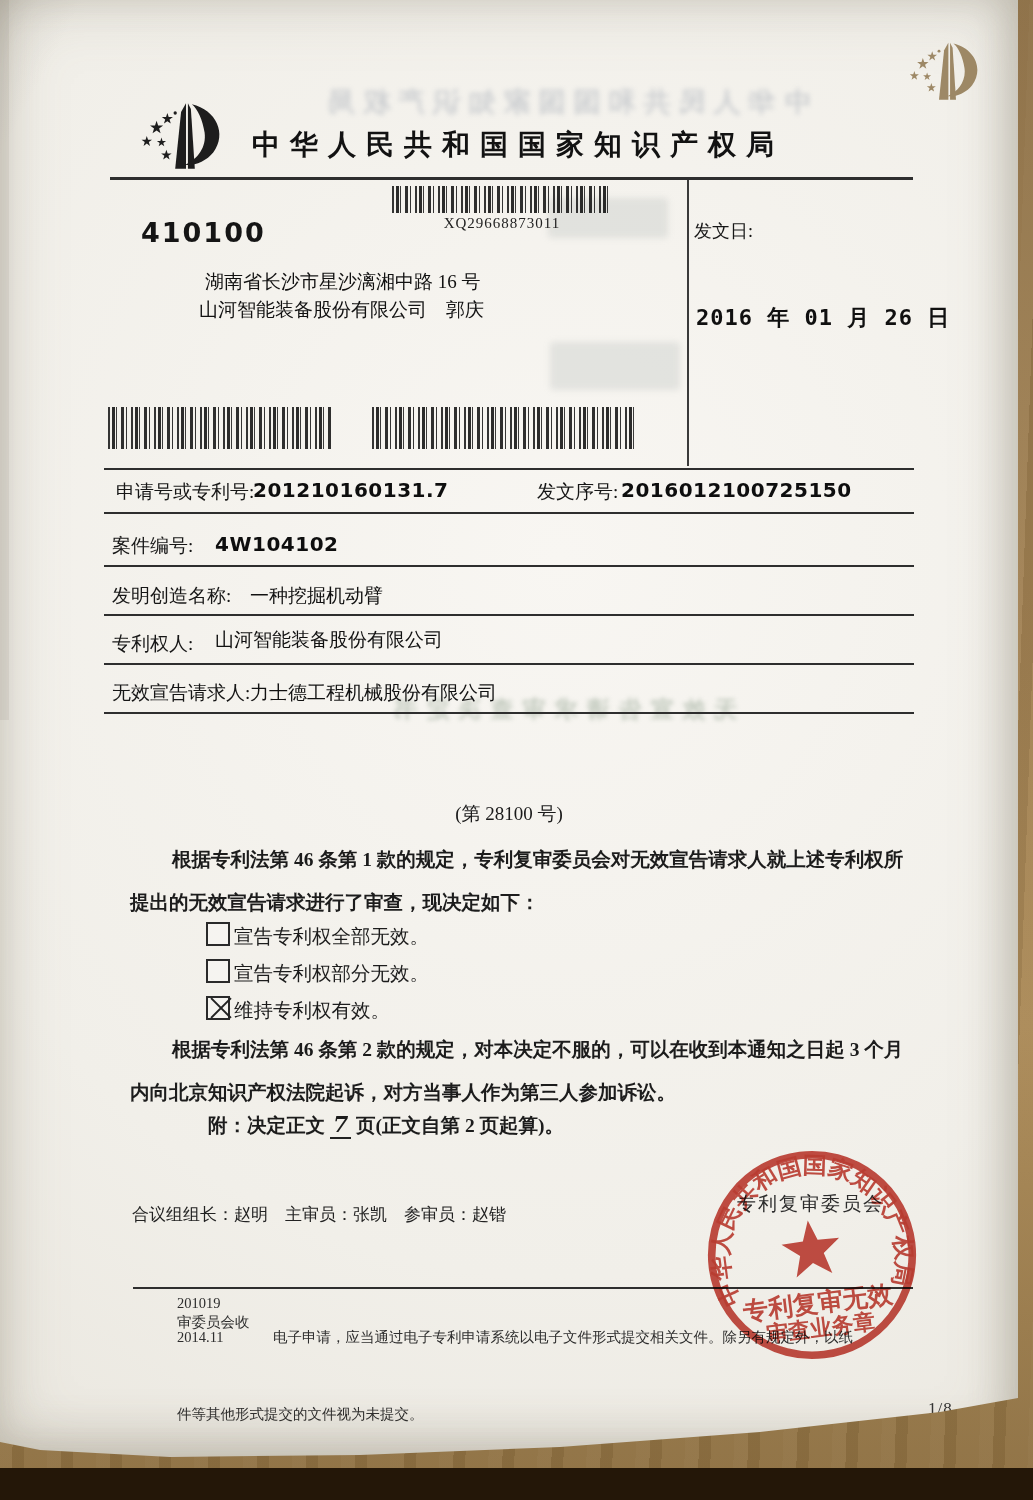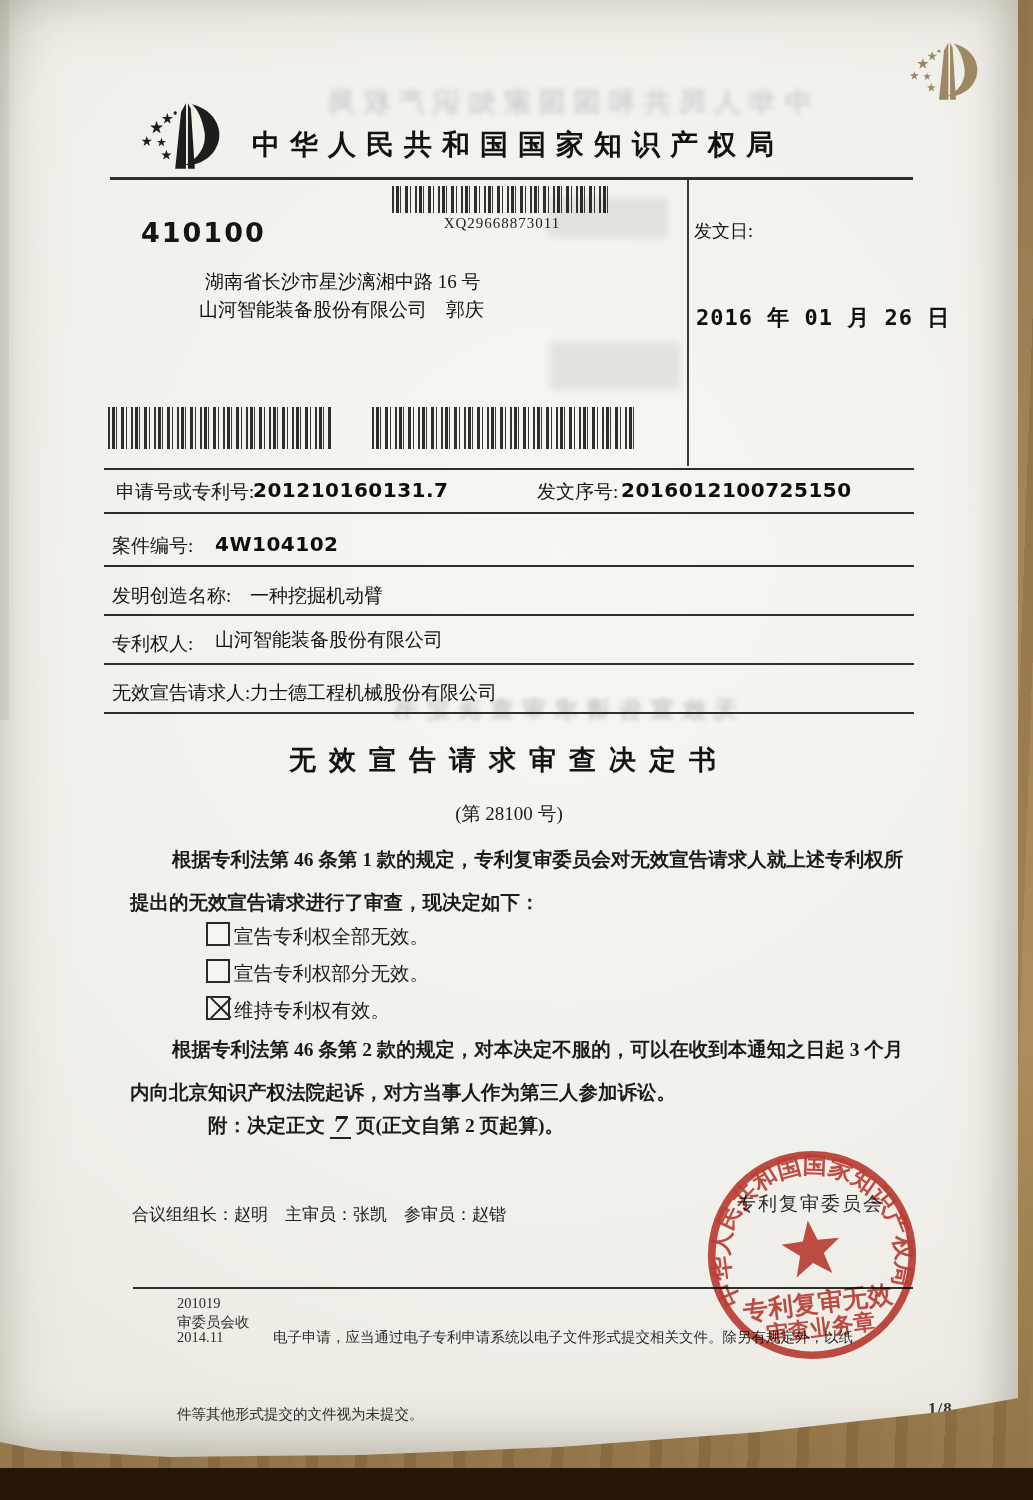--- a/index.html
+++ b/index.html
@@ -37,21 +37,21 @@
   .doc-subtitle{width:1018px;text-align:center;font-size:19px;color:#1a1a1a;}
   .body-text{font-size:19.5px;color:#1c1c1c;font-weight:bold;}
   .checkbox{display:inline-block;position:relative;width:20px;height:20px;border:2px solid #2a2a2a;vertical-align:-3px;background:rgba(255,255,255,.25);}
   .checkbox.checked::before,.checkbox.checked::after{content:"";position:absolute;left:-1px;top:9px;width:28px;height:2px;background:#222;}
   .checkbox.checked::before{transform:rotate(45deg);}
   .checkbox.checked::after{transform:rotate(-45deg);}
   .cblabel{margin-left:4px;font-size:19.5px;color:#1c1c1c;}
   .hand-seven{font-style:italic;font-size:22px;border-bottom:2px solid #222;padding:0 3px;font-family:"DejaVu Serif",serif;}
   .panel-text{font-size:17px;color:#222;}
   .footer-text{font-size:14.5px;color:#2d2d2d;}
-  .pageno{font-size:17px;color:#333;letter-spacing:1px;font-weight:bold;}
+  .pageno{font-size:17px;color:#333;letter-spacing:1px;}
   .committee-black{font-size:19px;color:#2c2c2c;letter-spacing:2px;}
   .seal{position:absolute;left:703px;top:1146px;width:218px;height:218px;transform:rotate(-7deg);
     mix-blend-mode:multiply;opacity:.93;}
   .bleed{position:absolute;transform:scaleX(-1);filter:blur(2.5px);pointer-events:none;font-weight:700;}
   .bleed1{left:320px;top:84px;font-size:27px;letter-spacing:8px;color:#99a1ae;opacity:.42;}
   .bleed2{left:385px;top:694px;font-size:23px;letter-spacing:9px;color:#95a593;opacity:.5;filter:blur(2px);}
   .smudge{position:absolute;filter:blur(3px);background:rgba(140,150,150,.18);pointer-events:none;border-radius:4px;}
   .logo-black{color:#1d1d1d;}
   .logo-bronze{color:#99835f;opacity:.95;}
 </style>
@@ -124,21 +124,20 @@
     <div class="hline" style="left:104px;top:614px;width:810px"></div>
     <div class="abs label" style="left:112px;top:631px">专利权人:</div>
     <div class="abs value-cn" style="left:215px;top:627px">山河智能装备股份有限公司</div>
 
     <div class="hline" style="left:104px;top:663px;width:810px"></div>
     <div class="abs label" style="left:112px;top:680px">无效宣告请求人:</div>
     <div class="abs value-cn" style="left:250px;top:680px">力士德工程机械股份有限公司</div>
 
     <div class="hline" style="left:104px;top:712px;width:810px"></div>
 
-    <div class="abs doc-title" style="left:0;top:742px">无效宣告请求审查决定书</div>
     <div class="abs doc-subtitle" style="left:0;top:801px">(第 28100 号)</div>
 
     <div class="abs body-text" style="left:172px;top:846px">根据专利法第 46 条第 1 款的规定，专利复审委员会对无效宣告请求人就上述专利权所</div>
     <div class="abs body-text" style="left:130px;top:889px">提出的无效宣告请求进行了审查，现决定如下：</div>
 
     <div class="abs" style="left:206px;top:922px">
       <span class="checkbox"></span><span class="cblabel">宣告专利权全部无效。</span>
     </div>
     <div class="abs" style="left:206px;top:959px">
       <span class="checkbox"></span><span class="cblabel">宣告专利权部分无效。</span>

